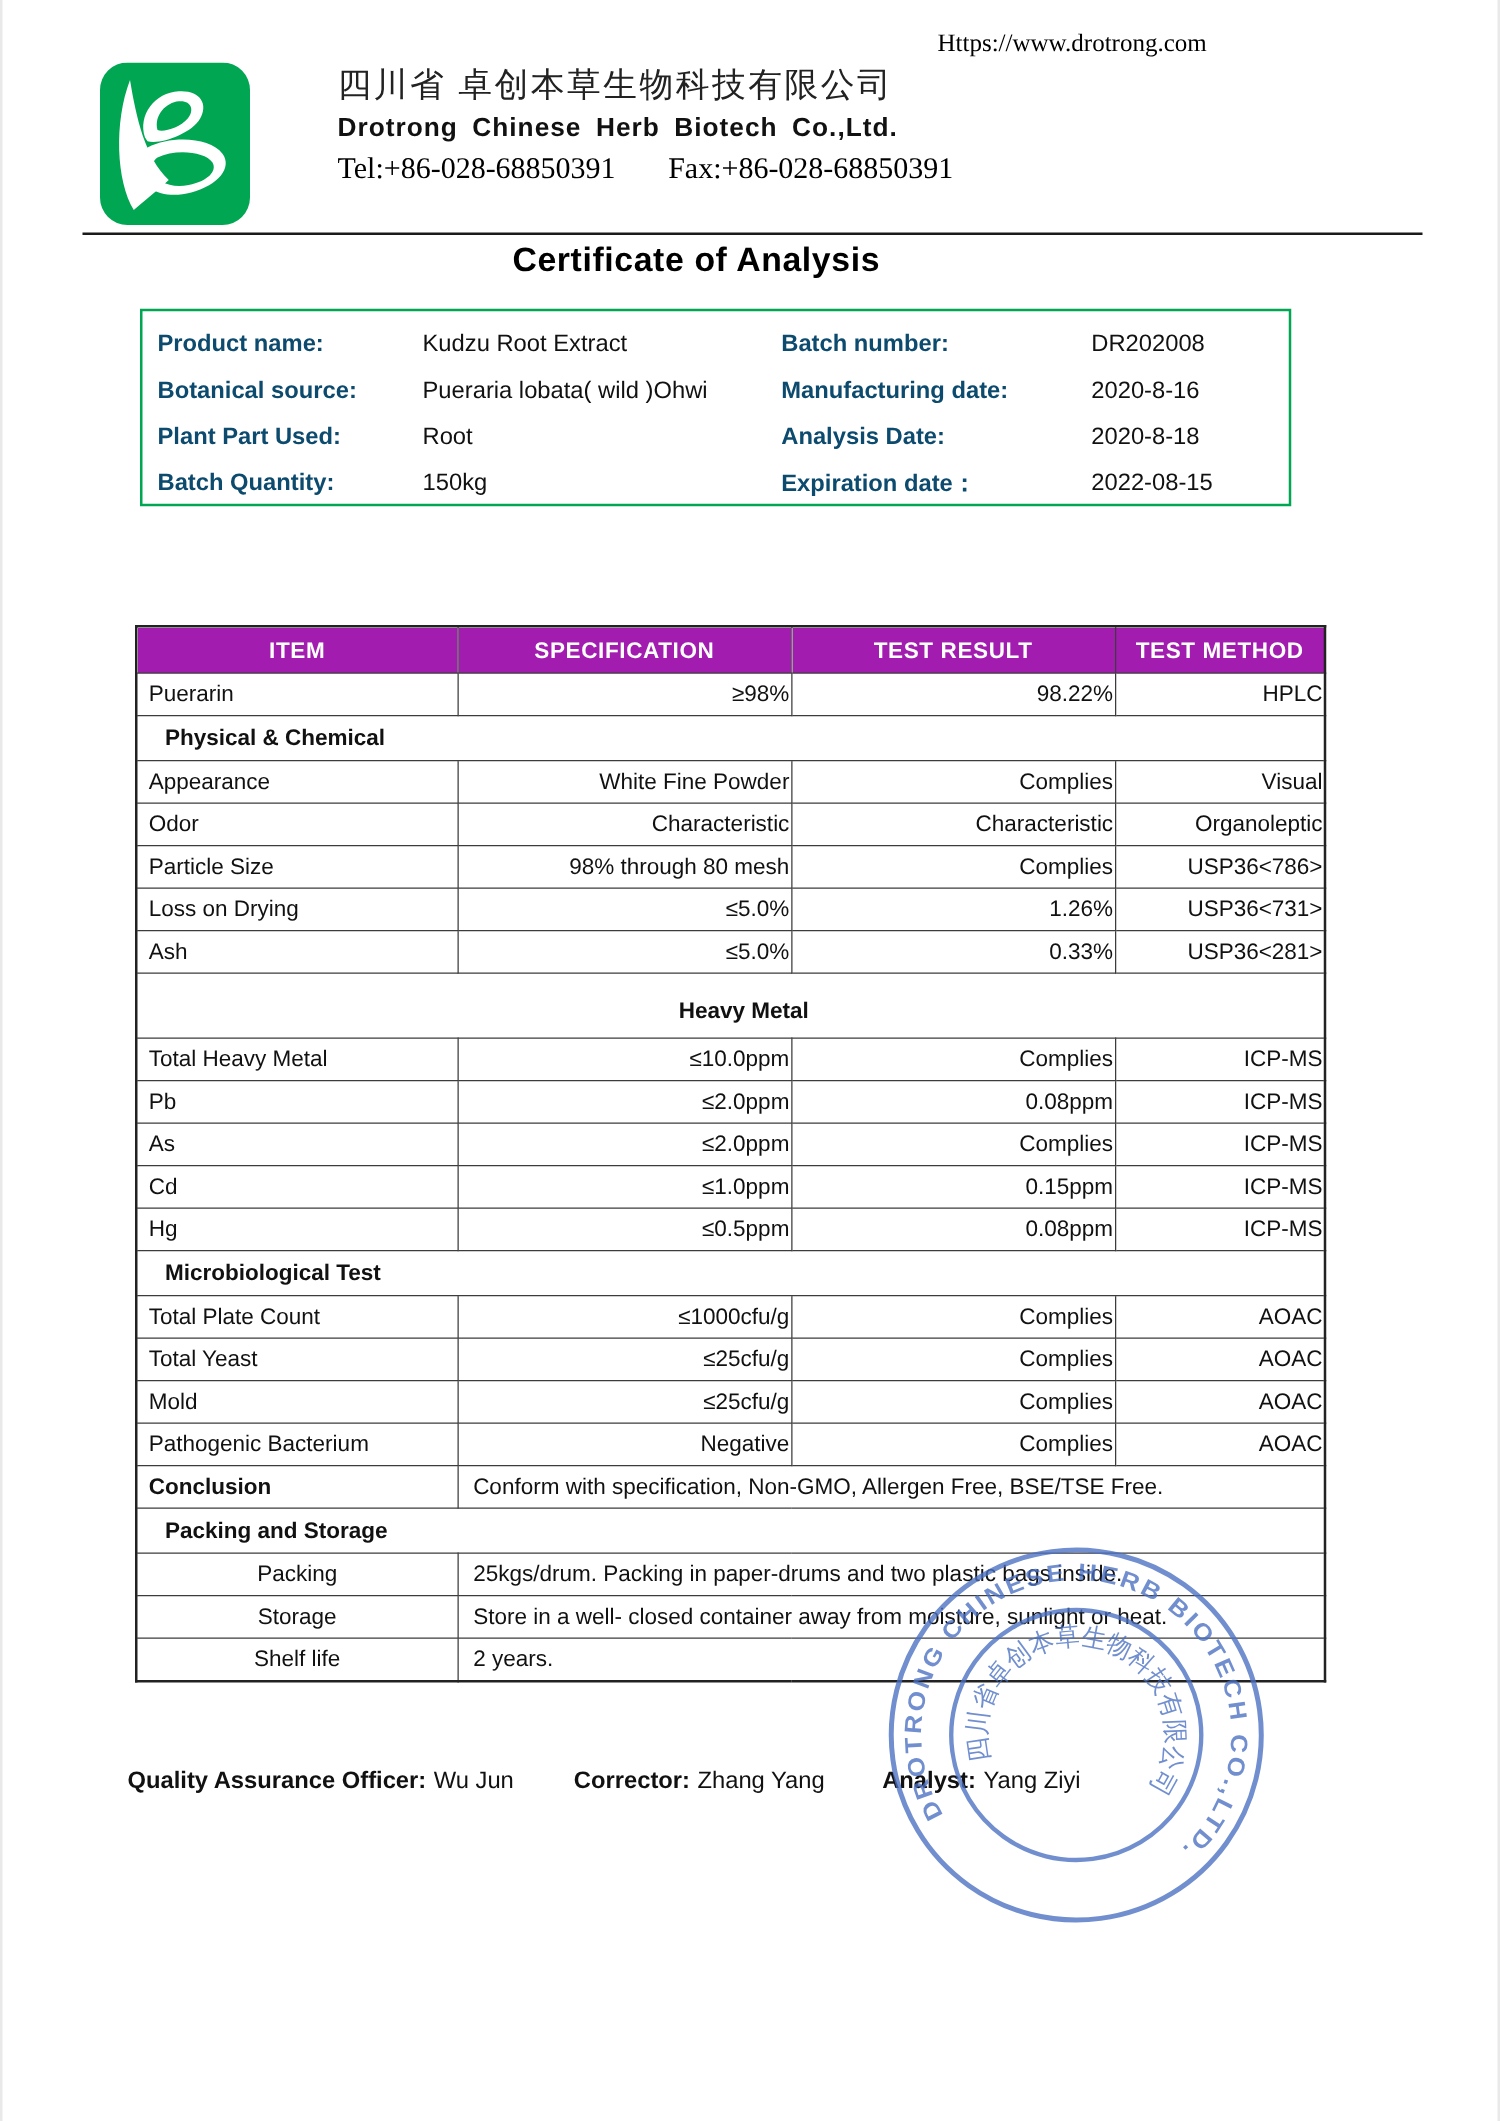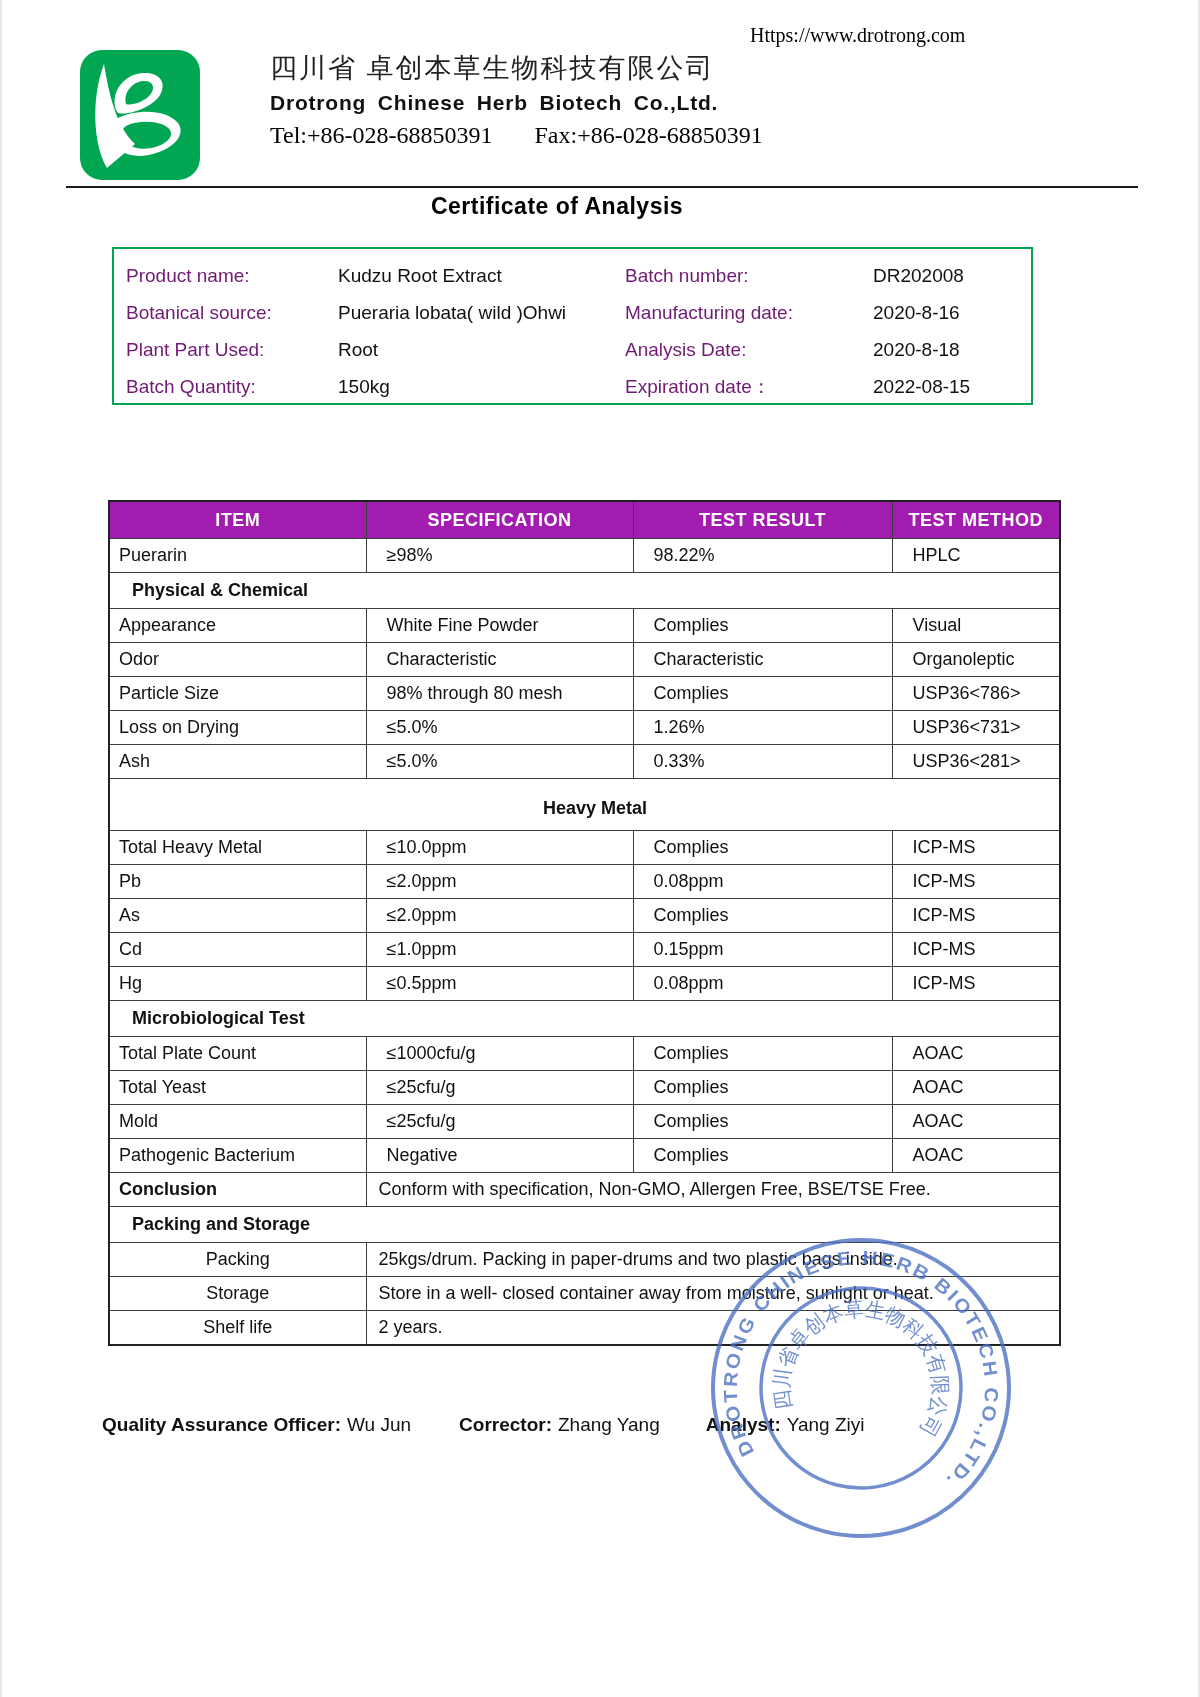--- a/index.html
+++ b/index.html
@@ -26,47 +26,47 @@
   .company-telfax {
     font-family:"Liberation Serif", serif; font-size:24px; color:#000; line-height:32px;
   }
   .company-telfax .tel { margin-right:42px; }
   .header-rule {
     position:absolute; left:64px; top:186px; width:1072px; height:0;
     border-top:2px solid #1a1a1a;
   }
   .doc-title {
     position:absolute; left:0; top:193px; width:1110px; text-align:center;
-    font-size:23px; font-weight:bold; color:#000; letter-spacing:0.5px;
+    font-size:27px; font-weight:bold; color:#000; letter-spacing:0.5px;
   }
   
   .info-box {
     position:absolute; left:110px; top:247px; width:921px; height:158px;
     border:2px solid #00a651; box-sizing:border-box; padding-top:8px;
   }
   .info-row {
     display:grid; grid-template-columns:212px 287px 248px 1fr;
     height:37px; align-items:center; padding-left:12px;
   }
-  .info-label { color:#701a75; font-weight:normal; font-size:19px; }
+  .info-label { color:#0c4a6e; font-weight:bold; font-size:19px; }
   .info-value { color:#111; font-size:19px; }
   
   .coa-table {
     position:absolute; left:106px; top:500px; width:951px;
     border-collapse:collapse; table-layout:fixed;
     border:2px solid #222;
   }
   .coa-table th, .coa-table td { border:1px solid #3c3c3c; overflow:hidden; }
   .coa-table th {
     height:34px; background:#a21caf; color:#ffffff; font-size:18px;
     font-weight:bold; letter-spacing:0.5px; text-align:center;
   }
   .coa-table td { height:31px; font-size:18px; color:#111; }
   .cell-item  { text-align:left; padding-left:9px; }
-  .cell-mid   { text-align:left;padding-left:20px; }
+  .cell-mid   { text-align:right;padding-left:20px; }
   .row-section td {
     font-weight:bold; text-align:left; padding-left:22px; height:33px; font-size:18px;
   }
   .row-section-big td { height:42px; padding-top:8px;text-align:center; }
   .cell-spanlabel.center-label { text-align:center; }
   .cell-spanlabel.bold-left { font-weight:bold; text-align:left; padding-left:9px; }
   .cell-spanvalue { text-align:left; padding-left:12px; }
   
   .footer-line {
     position:absolute; left:100px; top:1414px; display:flex; align-items:baseline;

